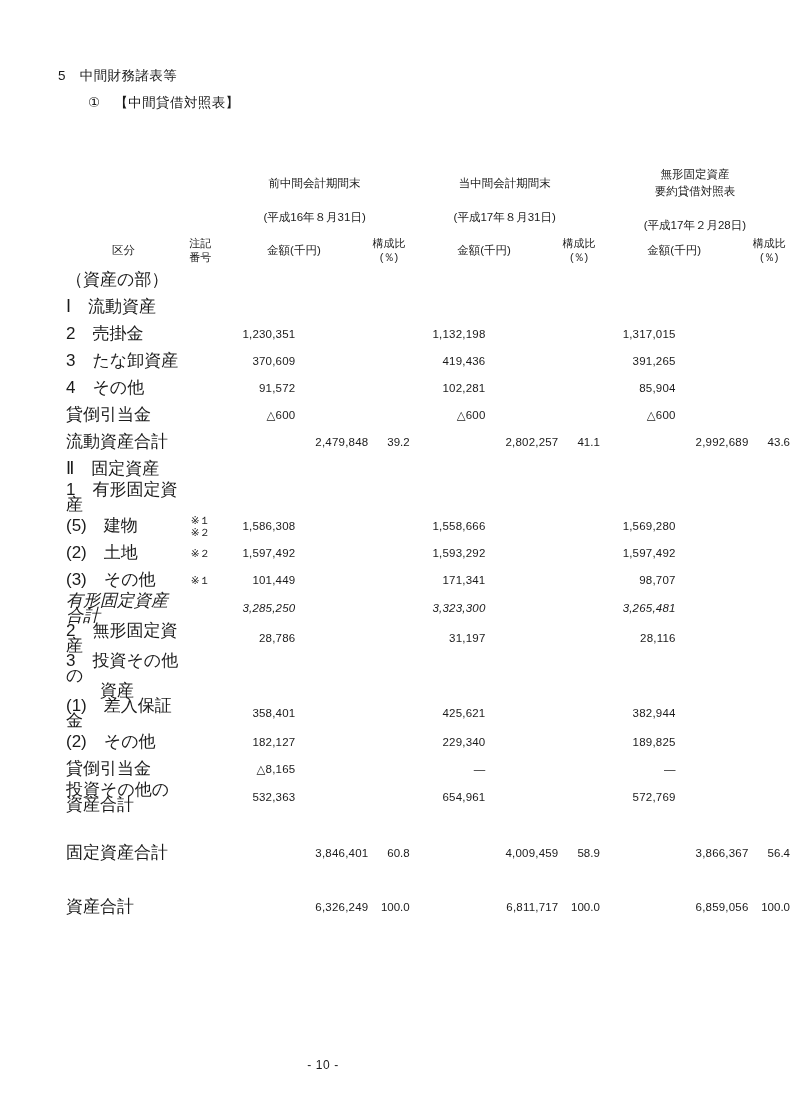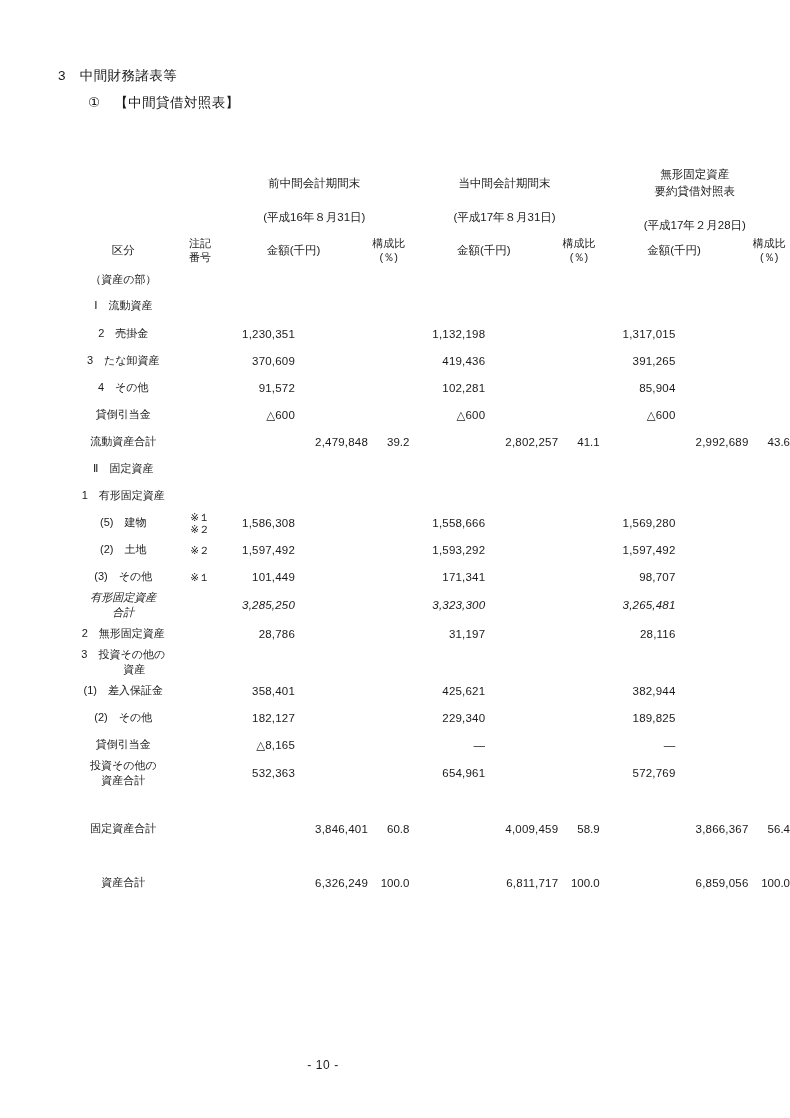--- a/index.html
+++ b/index.html
@@ -76,25 +76,25 @@
   }
   .hdr-sub {
     text-align: center;
     font-size: 11px;
     line-height: 14px;
     padding: 4px 1px;
     white-space: pre-line;
   }
 
   .lbl {
-    font-size: 11px;
+    font-size: 17px;
     line-height: 15px;
     white-space: pre-line;
     padding-left: 4px;
-    text-align: center;
+    text-align: left;
   }
   .num {
     text-align: right;
     padding-right: 7px;
     font-size: 11.5px;
     letter-spacing: 0.2px;
     white-space: nowrap;
   }
   .note {
     text-align: center;
@@ -125,21 +125,21 @@
     font-size: 12px;
     letter-spacing: 0.6px;
   }
 </style>
 </head>
 <body>
 
 <div class="page">
 
   <div class="heading-block">
-    <div class="h-line h-lv1">3　中間財務諸表等</div>
+    <div class="h-line h-lv1">5　中間財務諸表等</div>
     <div class="h-line h-lv3">①　【中間貸借対照表】</div>
   </div>
 
   <table class="bs-table">
     <colgroup>
       <col style="width:119px">
       <col style="width:40px">
       <col style="width:77px">
       <col style="width:74px">
       <col style="width:42px">
@@ -190,21 +190,21 @@
           <td class="num bl"></td>
           <td class="num"></td>
           <td class="pct bl"></td>
           <td class="num bl"></td>
           <td class="num"></td>
           <td class="pct bl"></td>
           <td class="num bl"></td>
           <td class="num"></td>
           <td class="pct bl frame-right"></td>
         </tr>
-        <tr style="height: 27px; font-family: Liberation Mono, monospace;">
+        <tr style="height: 27px;">
           <td class="lbl frame-left ind0">Ⅰ　流動資産</td>
           <td class="note bl"></td>
           <td class="num bl"></td>
           <td class="num"></td>
           <td class="pct bl"></td>
           <td class="num bl"></td>
           <td class="num"></td>
           <td class="pct bl"></td>
           <td class="num bl"></td>
           <td class="num"></td>

